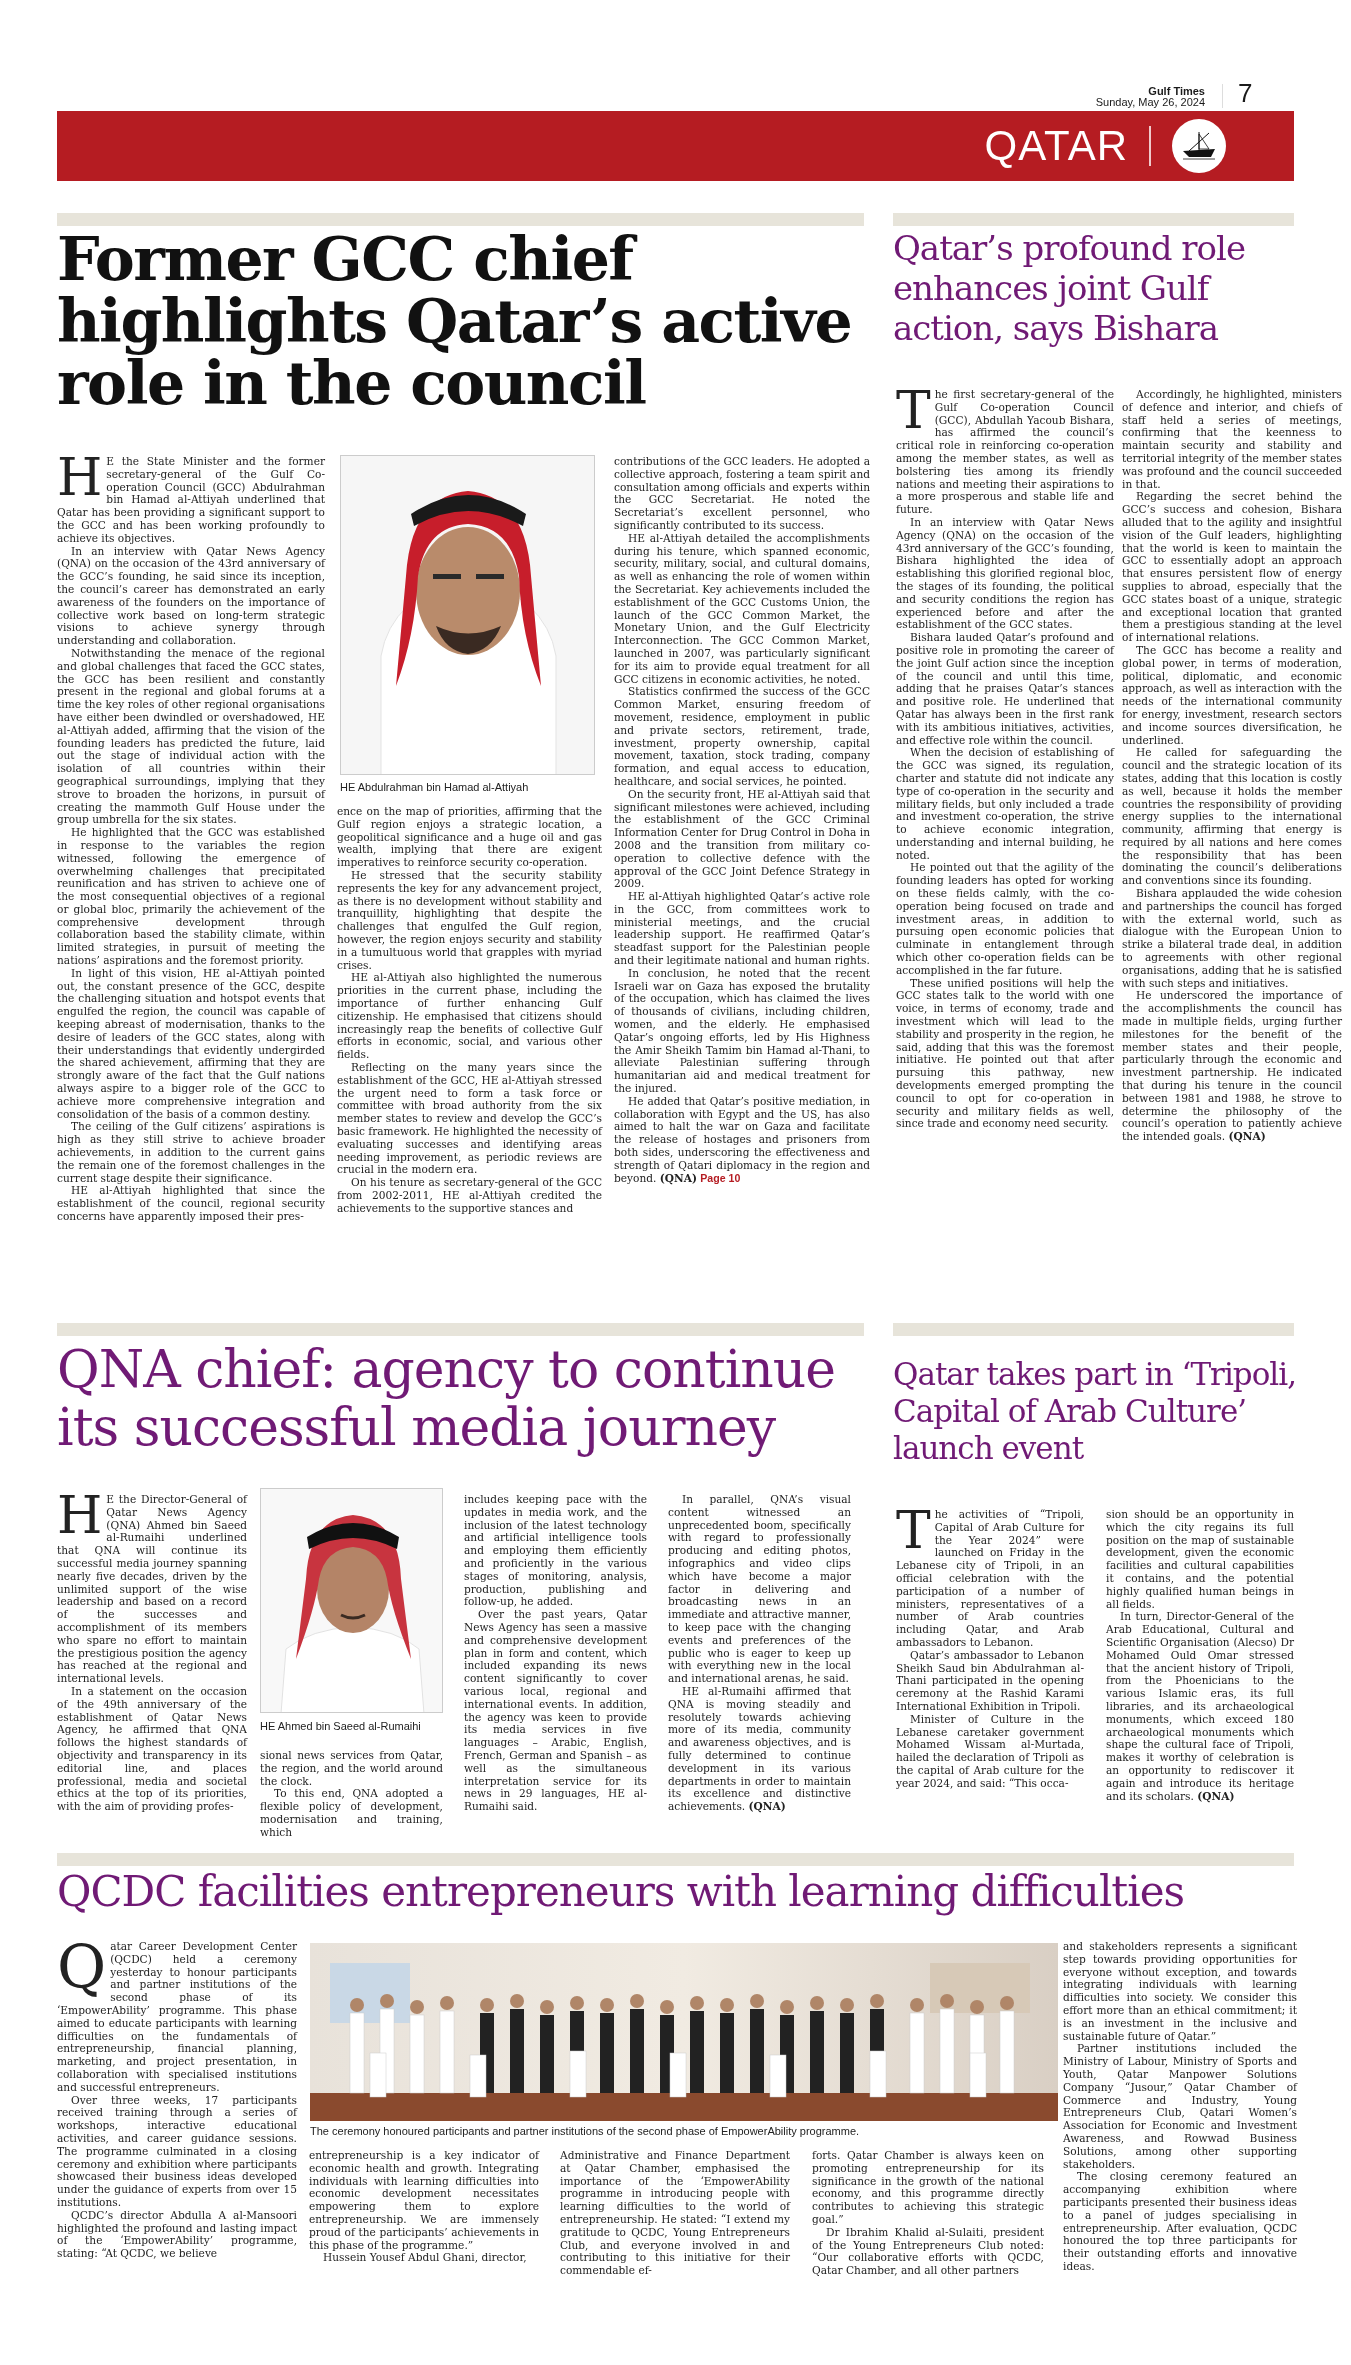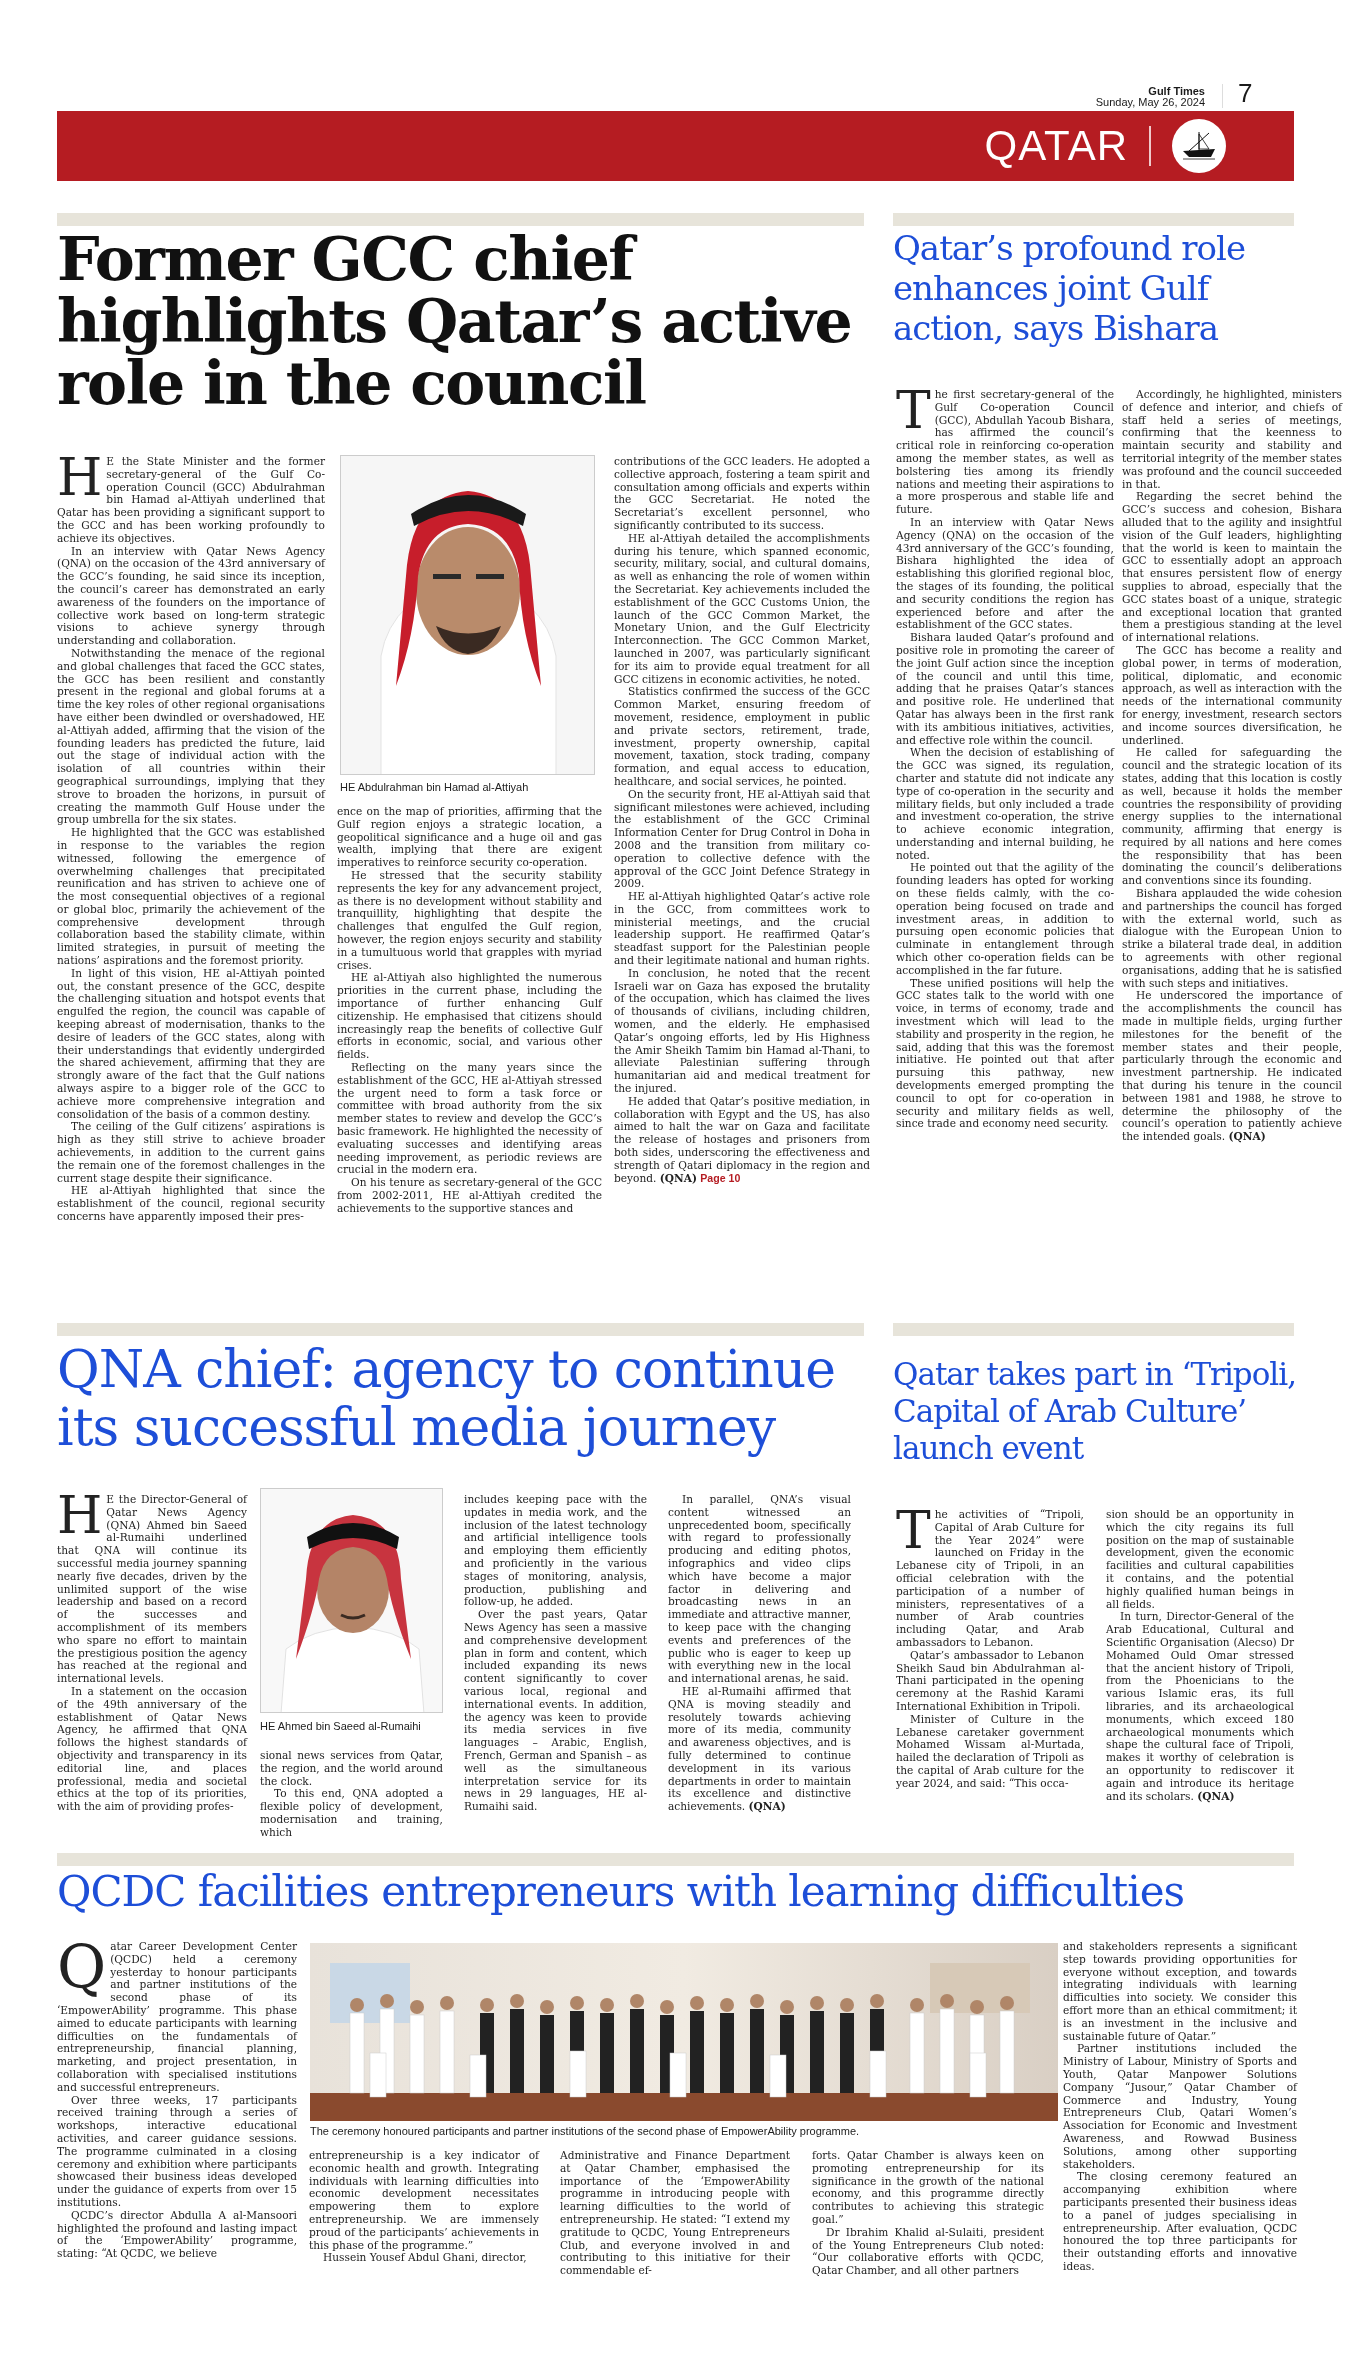--- a/index.html
+++ b/index.html
@@ -10,21 +10,21 @@
 .masthead-meta .paper{font-weight:bold;font-size:11px}
 .pagenum{left:1238px;top:80px;font-family:"Liberation Sans",sans-serif;font-size:26px;line-height:26px}
 .pagesep{left:1222px;top:84px;width:1px;height:24px;background:#ddd}
 .redbar{left:57px;top:111px;width:1237px;height:70px;background:#b51c22}
 .section{right:68px;top:0;height:70px;display:flex;align-items:center;gap:21px;color:#fff}
 .section .name{font-family:"Liberation Sans",sans-serif;font-size:42px;letter-spacing:1px;font-weight:normal}
 .section .vsep{width:2px;height:40px;background:#f0c9cb}
 .section .logo{width:54px;height:54px;border-radius:50%;background:#fff;display:flex;align-items:center;justify-content:center}
 .greybar{background:#e7e4da;height:13px}
 .headline{font-family:"DejaVu Serif",serif;font-weight:bold;color:#111;letter-spacing:-1.5px}
-.subhead{font-family:"DejaVu Serif",serif;font-weight:normal;color:#1d4ed8;letter-spacing:-1px}
+.subhead{font-family:"DejaVu Serif",serif;font-weight:normal;color:#701a75;letter-spacing:-1px}
 .col{font-size:10.6px;line-height:12.8px;text-align:justify;hyphens:auto;color:#222}
 .col p{text-indent:14px}
 .col p.first{text-indent:0}
 .drop{float:left;font-size:52px;line-height:40px;margin:2px 4px 0 0;font-family:"DejaVu Serif",serif}
 .photo{border:1px solid #ccc;overflow:hidden;background:#f4f4f4}
 .caption{font-family:"Liberation Sans",sans-serif;font-size:11px;color:#222}
 .qna{font-weight:bold}
 .pageref{color:#b51c22;font-weight:bold;font-family:"Liberation Sans",sans-serif}
 </style>
 </head>

